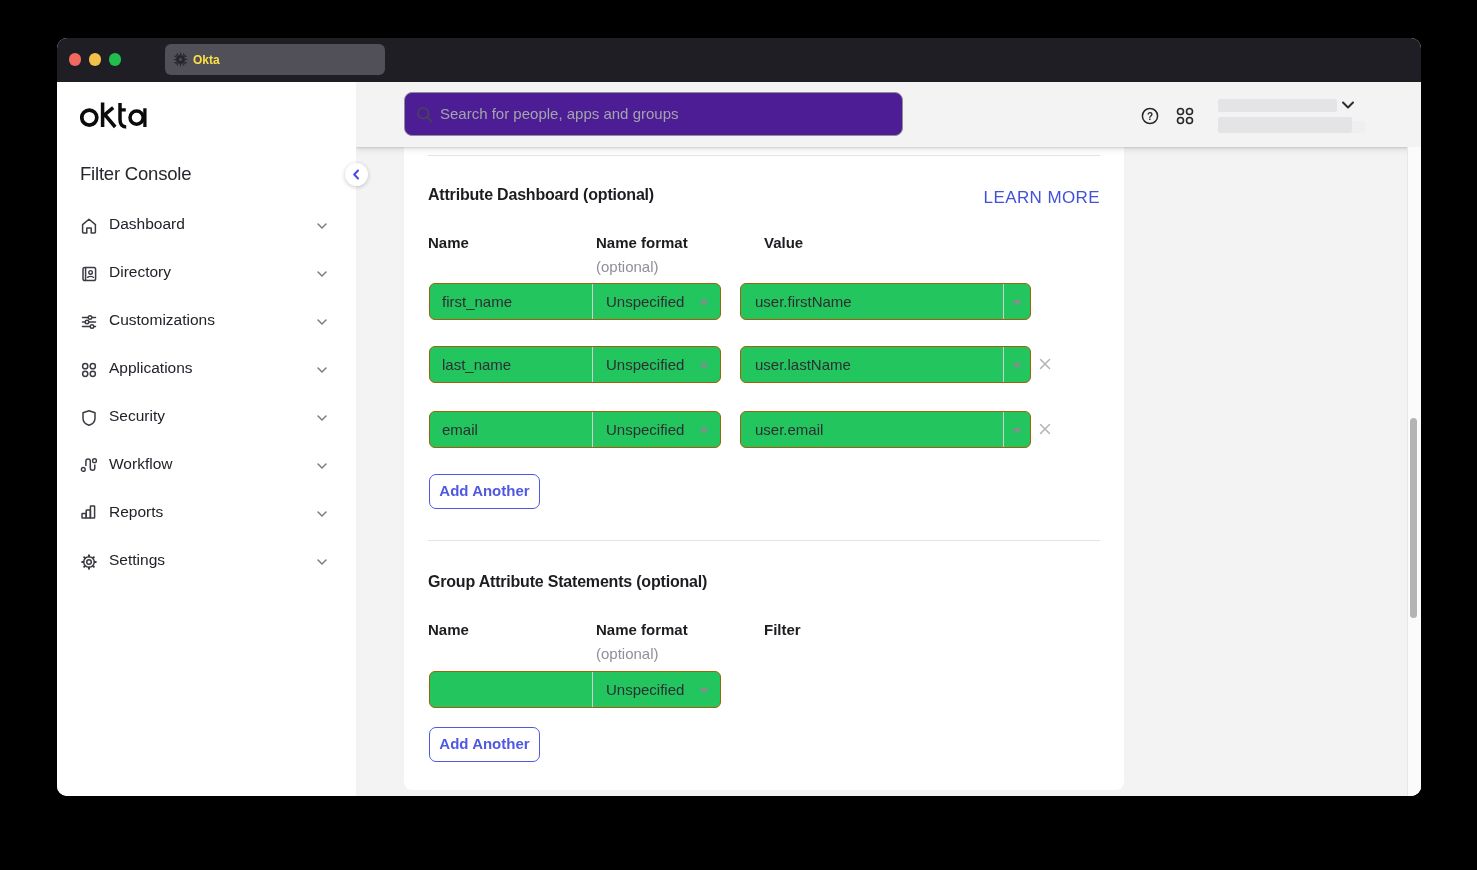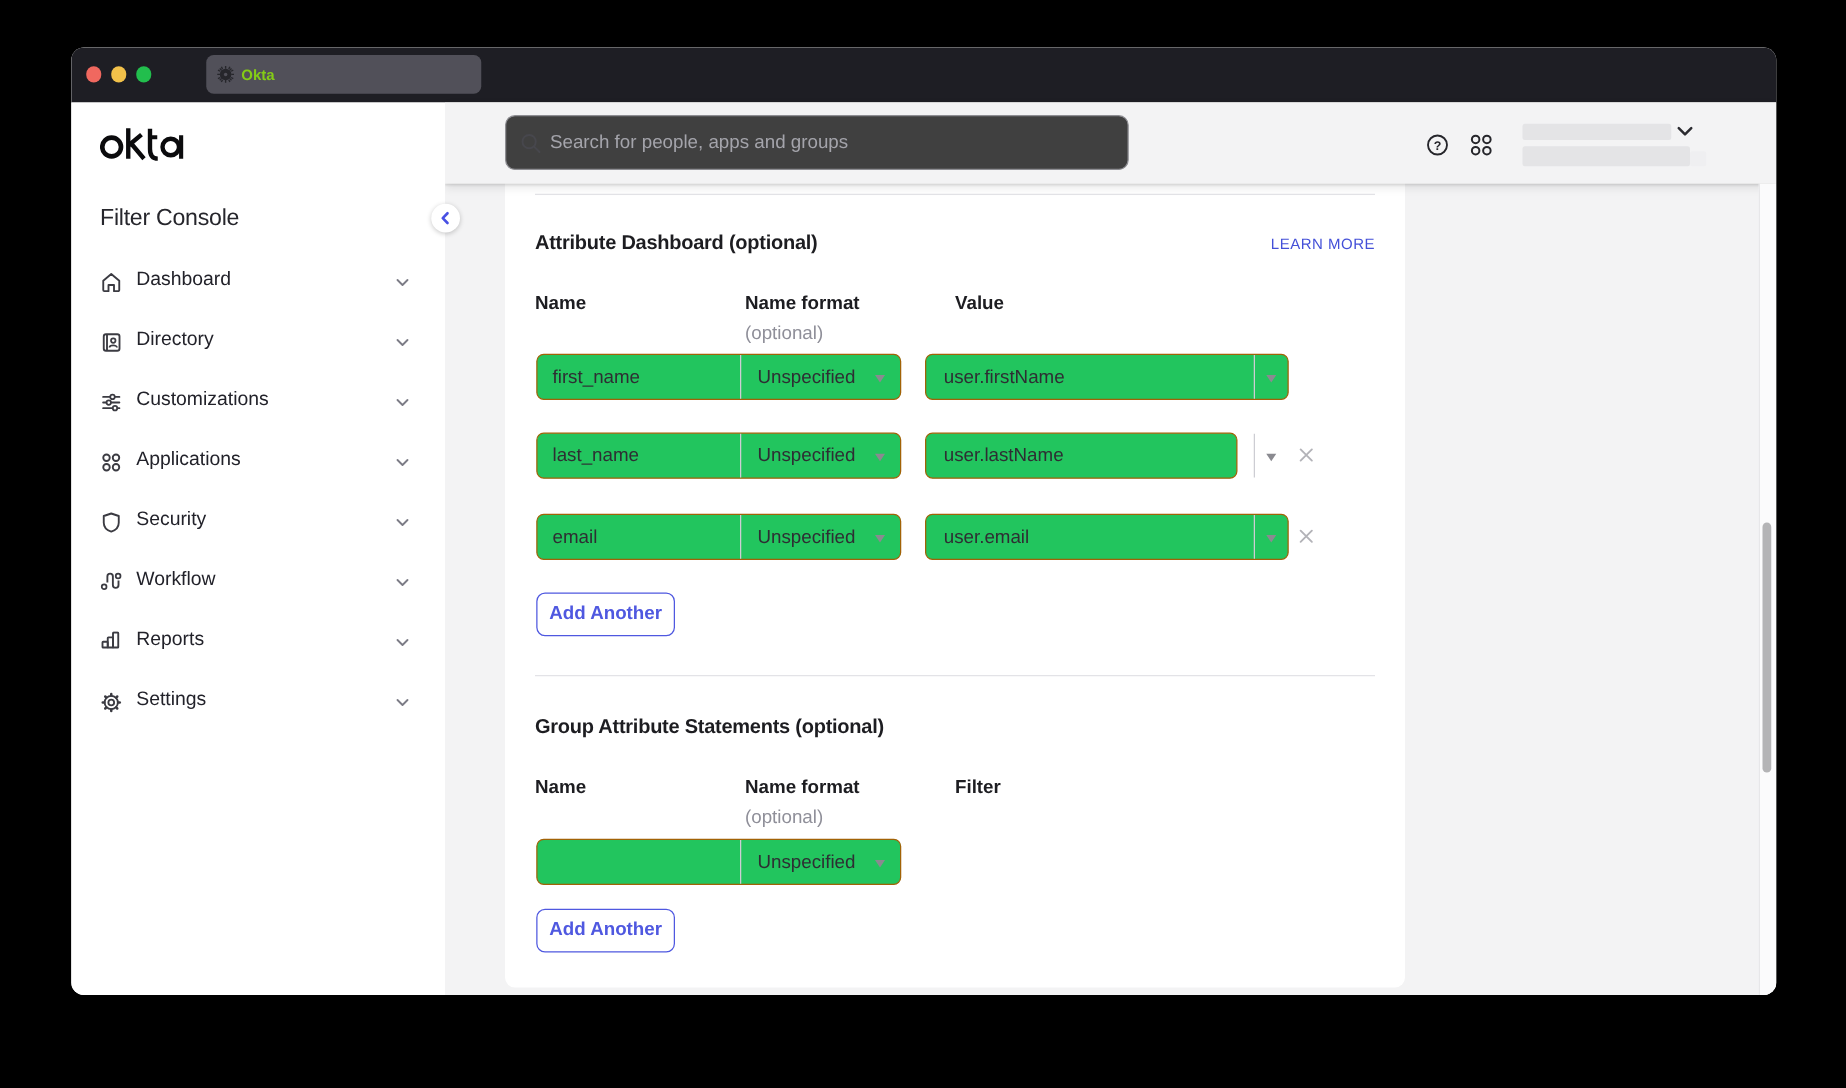--- a/index.html
+++ b/index.html
@@ -5,58 +5,58 @@
   * { margin:0; padding:0; box-sizing:border-box; }
   html,body { width:1477px; height:870px; background:#000; overflow:hidden;
     font-family:"Liberation Sans", sans-serif; }
   #win { position:absolute; left:57px; top:38px; width:1364px; height:758px;
     border-radius:10px; overflow:hidden; background:#fff; }
   
   #titlebar { position:absolute; left:0; top:0; width:1364px; height:44px; background:#1e1e24; }
   .light { position:absolute; top:15.3px; width:12.5px; height:12.5px; border-radius:50%; }
   #tab { position:absolute; left:108px; top:6px; width:220px; height:31px; background:#515059;
     border-radius:6px; }
-  #tab .txt { position:absolute; left:28px; top:9px; font-size:12px; font-weight:bold; color:#84cc16; }
+  #tab .txt { position:absolute; left:28px; top:9px; font-size:12px; font-weight:bold; color:#fde047; }
   
   #sidebar { position:absolute; left:0; top:44px; width:299px; height:714px; background:#fff; z-index:5; }
   #logo { position:absolute; left:23px; top:17px; }
   #adminconsole { position:absolute; left:23px; top:81px; font-size:18.5px; color:#26262c; letter-spacing:-0.2px; }
   .nav { position:absolute; left:0; width:299px; height:48px; }
   .nav .ic { position:absolute; left:23px; top:15px; }
   .nav .lb { position:absolute; left:52px; top:13px; font-size:15.5px; color:#22222a; }
   .nav .ch { position:absolute; left:259px; top:18px; }
   #collapse { position:absolute; left:287.5px; top:125px; width:23px; height:23px; border-radius:50%;
     background:#fff; box-shadow:0 1px 4px rgba(0,0,0,0.22); z-index:9; }
   #collapse svg { display:block; }
   
   #main { position:absolute; left:299px; top:44px; width:1065px; height:714px; background:#f3f3f4; }
   #topbar { position:absolute; left:0; top:0; width:1065px; height:65px; background:#f3f3f4;
     box-shadow:0 1px 2px rgba(0,0,0,0.13), 0 3px 7px rgba(0,0,0,0.09); z-index:4; }
-  #search { position:absolute; left:48px; top:10px; width:499px; height:44px; background:#404040;
+  #search { position:absolute; left:48px; top:10px; width:499px; height:44px; background:#4c1d95;
     border:1px solid #8e8e93; border-radius:8px;text-align:right; }
   #search .ph { position:absolute; left:35px; top:12px; font-size:15px; color:#a4a4ab; }
   #search svg { position:absolute; left:11px; top:13px; }
   .redact { position:absolute; background:#e4e4e6; border-radius:2px; }
   
   #card { position:absolute; left:48px; top:63px; width:720px; height:645px; background:#fff;
     border-radius:0 0 8px 8px; }
   .hr { position:absolute; left:24px; width:672px; height:1px; background:#e3e3e7; }
   .h2 { position:absolute; left:24px; font-size:16px; font-weight:bold; color:#1d1d21; letter-spacing:-0.2px; }
   .colhead { position:absolute; font-size:15px; font-weight:bold; color:#1d1d21; }
   .opt { position:absolute; font-size:15px; color:#8f8f99; }
   .unit { position:absolute; height:37px; border:1px solid #a16207; border-radius:6px; background:#22c55e; }
   .unit .divider { position:absolute; top:0; bottom:0; width:1px; background:#cdcdd3; }
   .unit .val { position:absolute; top:9px; font-size:15px; color:#2e2e33; }
   .caret { position:absolute; width:0; height:0; border-left:4.5px solid transparent;
     border-right:4.5px solid transparent; border-top:6px solid #8a8a90; top:16px; }
   .xbtn { position:absolute; width:12px; height:12px; }
   .addbtn { position:absolute; left:25px; width:111px; height:35px; border:1.5px solid #4f58e0;
     border-radius:7px; color:#4f58e0; font-size:15px; font-weight:bold; text-align:center;
     line-height:32px; background:#fff; }
-  #learnmore { position:absolute; right:24px; top:43px; font-size:12px; letter-spacing:0.4px;
+  #learnmore { position:absolute; right:24px; top:43px; font-size:17px; letter-spacing:0.4px;
     color:#4450d8; }
   #sbtrack { position:absolute; left:1051px; top:65px; width:14px; height:649px;
     background:#fbfbfc; border-left:1px solid #e7e7e9; z-index:6; }
   #scrollbar { position:absolute; left:1054px; top:336px; width:7px; height:200px;
     border-radius:4px; background:#b4b4b6; z-index:7; }
 </style>
 </head>
 <body>
 <div id="win">
 
@@ -257,21 +257,21 @@
       <div class="divider" style="left:262px;"></div>
       <div class="val" style="left:14px;">user.firstName</div>
       <div class="caret" style="left:272px;"></div>
     </div>
           <div class="unit" style="left:25px; top:201px; width:292px;">
       <div class="divider" style="left:162px;"></div>
       <div class="val" style="left:12px;">last_name</div>
       <div class="val" style="left:176px;">Unspecified</div>
       <div class="caret" style="left:270px;"></div>
     </div>
-    <div class="unit" style="left:336px; top:201px; width:250px;">
+    <div class="unit" style="left:336px; top:201px; width:291px;">
       <div class="divider" style="left:262px;"></div>
       <div class="val" style="left:14px;">user.lastName</div>
       <div class="caret" style="left:272px;"></div>
     </div>
           <svg class="xbtn" style="left:635px; top:213px;" viewBox="0 0 12 12">
       <path d="M1.5 1.5 L10.5 10.5 M10.5 1.5 L1.5 10.5" stroke="#b3b3b8" stroke-width="1.5" stroke-linecap="round"></path>
           </svg>
           <div class="unit" style="left:25px; top:266px; width:292px;">
       <div class="divider" style="left:162px;"></div>
       <div class="val" style="left:12px;">email</div>

